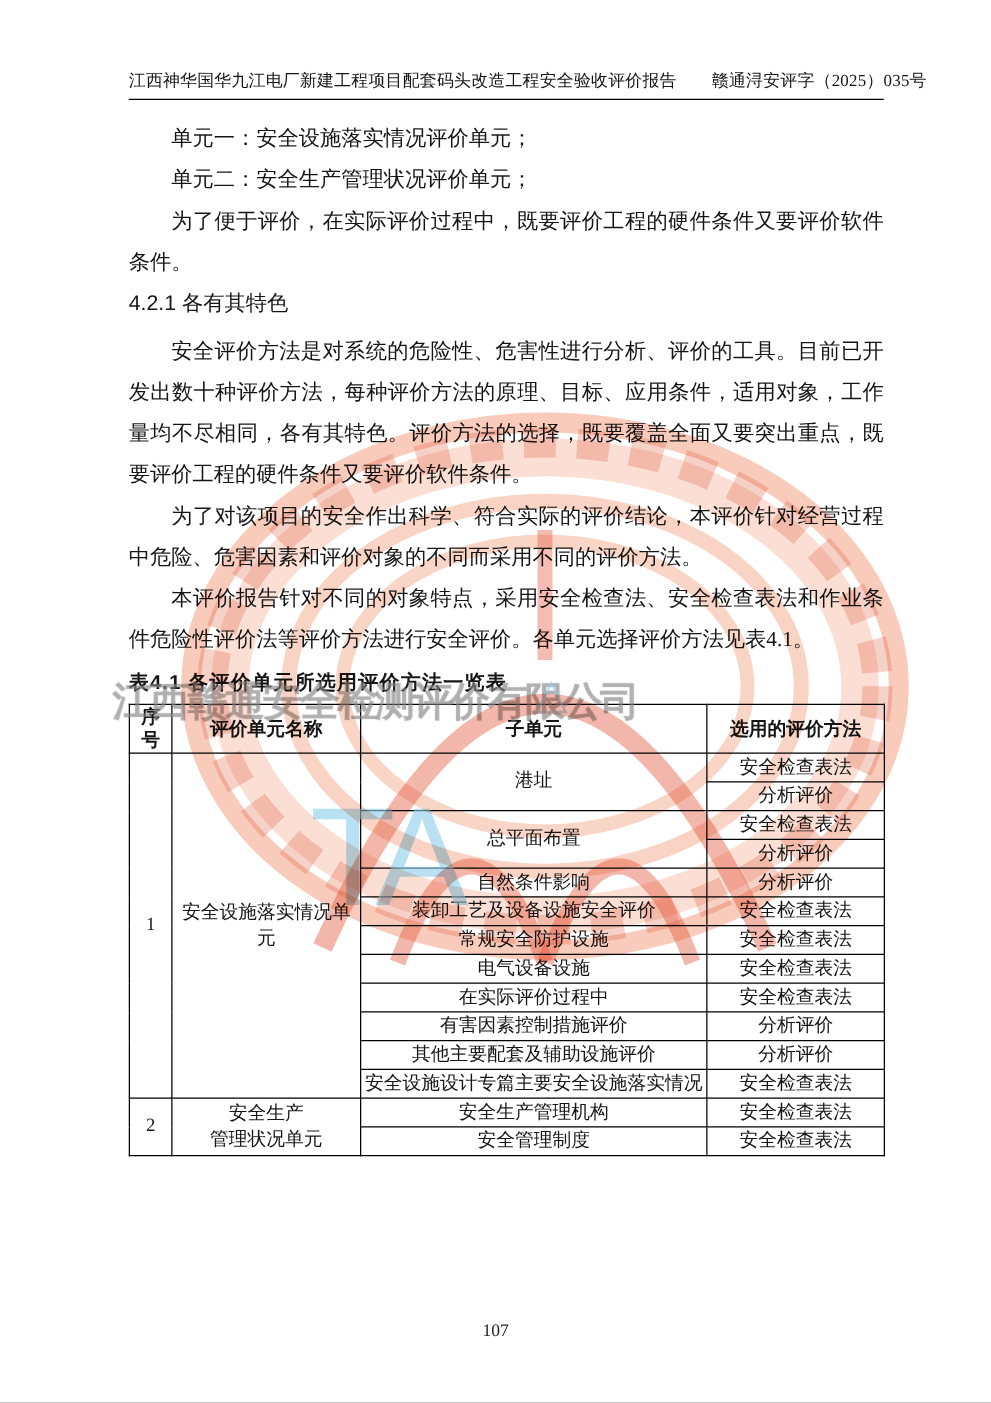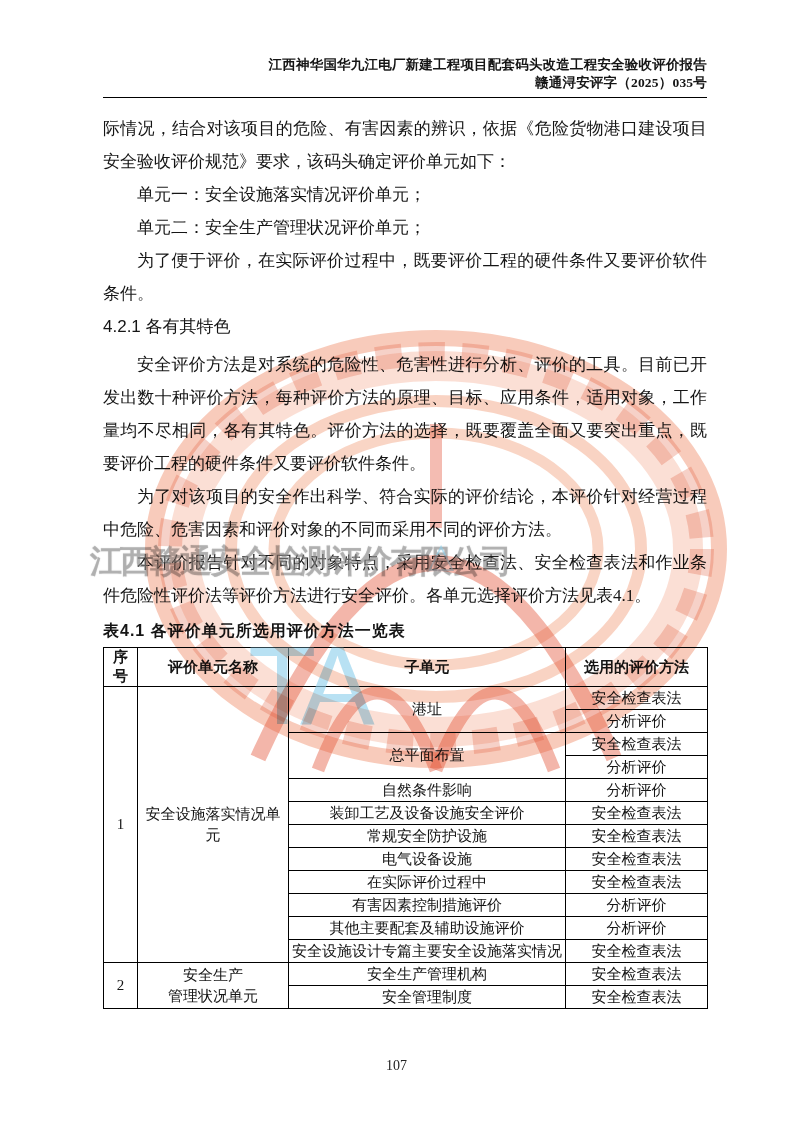--- a/index.html
+++ b/index.html
@@ -3,22 +3,22 @@
 <meta charset="utf-8">
 <style>
   html,body{margin:0;padding:0;background:#9a9a9a;}
   .page{
     position:relative;width:793px;height:1122px;margin:0 auto;background:#ffffff;
     font-family:"Liberation Serif","DejaVu Serif",serif;color:#151515;overflow:hidden;
   }
   .content{position:absolute;left:103px;top:56px;width:604px;}
   .pagehead{
     display:flex;justify-content:flex-start;align-items:flex-end;
-    font-size:13.5px;font-weight:bold;letter-spacing:0.2px;
-    padding-bottom:5px;border-bottom:1.6px solid #000;white-space:nowrap;flex-direction:column;
+    font-size:13.5px;font-weight:normal;letter-spacing:0.2px;
+    padding-bottom:5px;border-bottom:1.6px solid #000;white-space:nowrap;
   }
   .pagehead .right{margin-left:28px;}
   p{margin:0;font-size:17px;line-height:33px;text-align:justify;}
   p.indent{text-indent:2em;}
   p.list-line{text-indent:2em;text-align:left;}
   h2.sec{font-size:18.5px;font-weight:bold;margin:15px 0 3px;line-height:30px;}
   h3.subsec{
     font-size:17px;font-weight:500;margin:2px 0 6px;line-height:30px;
     font-family:"Liberation Sans","DejaVu Sans",sans-serif;
   }
@@ -74,21 +74,20 @@
   <div class="wm wm-tri">△</div>
 
   <div class="content">
     <div class="pagehead">
       <span class="left">江西神华国华九江电厂新建工程项目配套码头改造工程安全验收评价报告</span>
       <span class="right">赣通浔安评字（2025）035号</span>
     </div>
 
     <div style="height:14px"></div>
 
-    <p>际情况，结合对该项目的危险、有害因素的辨识，依据《危险货物港口建设项目安全验收评价规范》要求，该码头确定评价单元如下：</p>
     <p class="list-line">单元一：安全设施落实情况评价单元；</p>
     <p class="list-line">单元二：安全生产管理状况评价单元；</p>
     <p class="indent">为了便于评价，在实际评价过程中，既要评价工程的硬件条件又要评价软件条件。</p>
 
     <h3 class="subsec">4.2.1 各有其特色</h3>
 
     <p class="indent">安全评价方法是对系统的危险性、危害性进行分析、评价的工具。目前已开发出数十种评价方法，每种评价方法的原理、目标、应用条件，适用对象，工作量均不尽相同，各有其特色。评价方法的选择，既要覆盖全面又要突出重点，既要评价工程的硬件条件又要评价软件条件。</p>
     <p class="indent">为了对该项目的安全作出科学、符合实际的评价结论，本评价针对经营过程中危险、危害因素和评价对象的不同而采用不同的评价方法。</p>
     <p class="indent">本评价报告针对不同的对象特点，采用安全检查法、安全检查表法和作业条件危险性评价法等评价方法进行安全评价。各单元选择评价方法见表4.1。</p>
 

